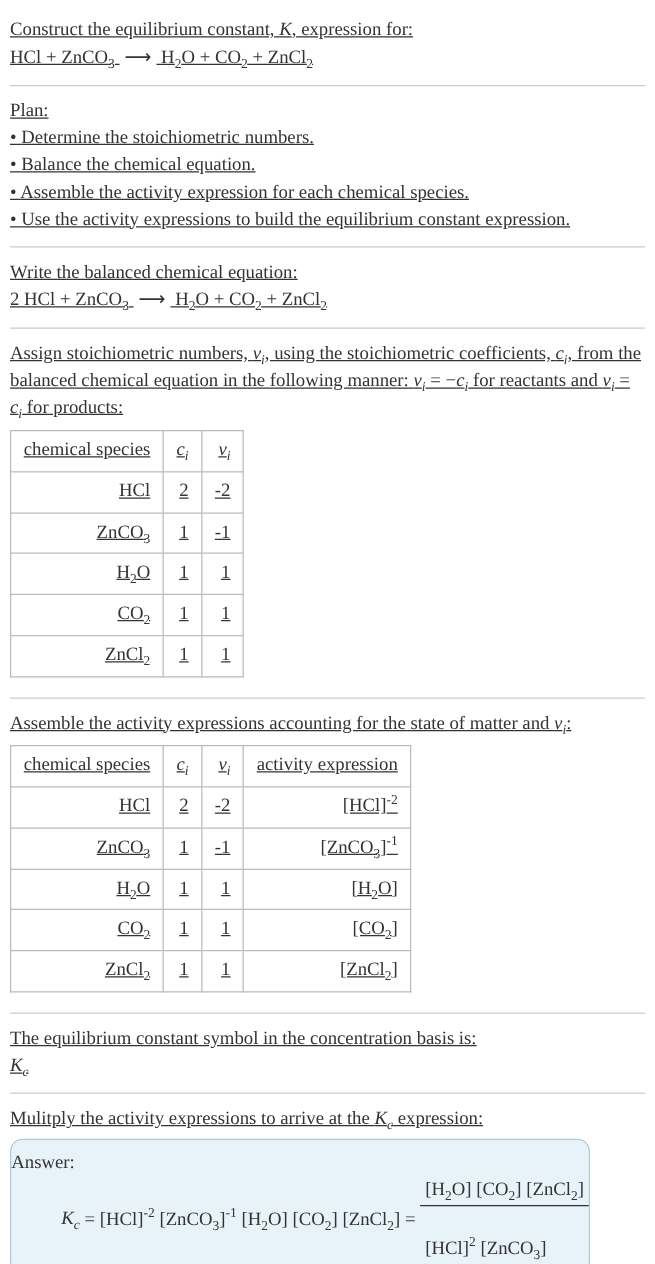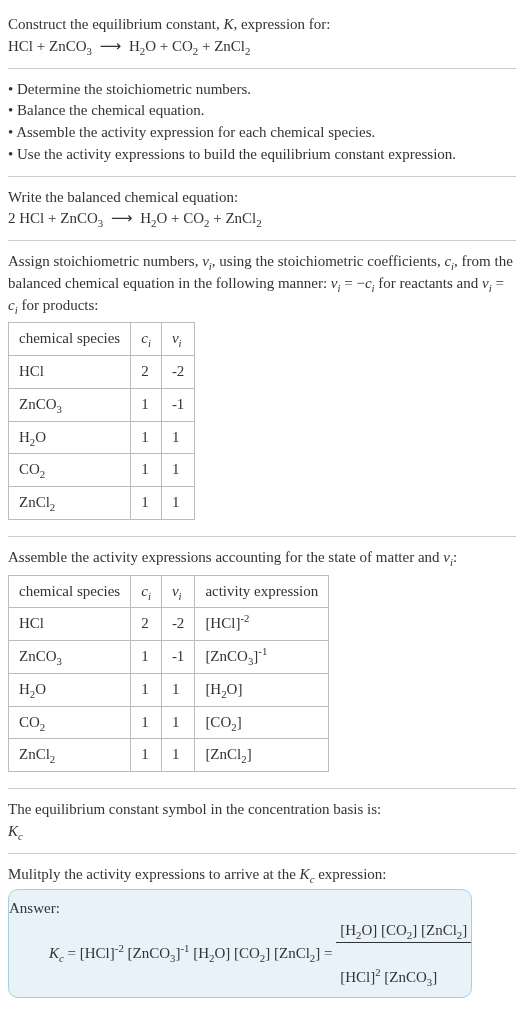--- a/index.html
+++ b/index.html
@@ -7,35 +7,36 @@
     font-size: 15px;
     color: #333;
     margin: 0;
     padding: 8px;
     width: 524px;
     box-sizing: border-box;
     line-height: 1.45;
   }
   .section {
     padding: 6px 0;
+    text-decoration: underline;
   }
   hr.sep {
     border: none;
     border-top: 1px solid #ccc;
     margin: 4px 0;
   }
   table.data {
     border-collapse: collapse;
     margin-top: 6px;
     margin-bottom: 6px;
   }
   table.data th, table.data td {
     border: 1px solid #bbb;
     padding: 5px 10px;
-    text-align: left;
+    text-align: right;
     font-weight: normal;
   }
   sub, sup {
     font-size: 0.72em;
     line-height: 0;
   }
   .answer-box {
     border: 1px solid #a8cde0;
     background: #e8f3f9;
     border-radius: 10px;
@@ -62,20 +63,21 @@
     Construct the equilibrium constant, <span class="italic">K</span>, expression for:
   </div>
   <div>
     HCl + ZnCO<sub>3</sub> <span class="arrow">⟶</span> H<sub>2</sub>O + CO<sub>2</sub> + ZnCl<sub>2</sub>
   </div>
 </div>
 
 <hr class="sep">
 
 <div class="section">
+  <div>Plan:</div>
   <div>• <span>Determine the stoichiometric numbers.</span></div>
   <div>• <span>Balance the chemical equation.</span></div>
   <div>• <span>Assemble the activity expression for each chemical species.</span></div>
   <div>• <span>Use the activity expressions to build the equilibrium constant expression.</span></div>
 </div>
 
 <hr class="sep">
 
 <div class="section">
   <div>Write the balanced chemical equation:</div>

